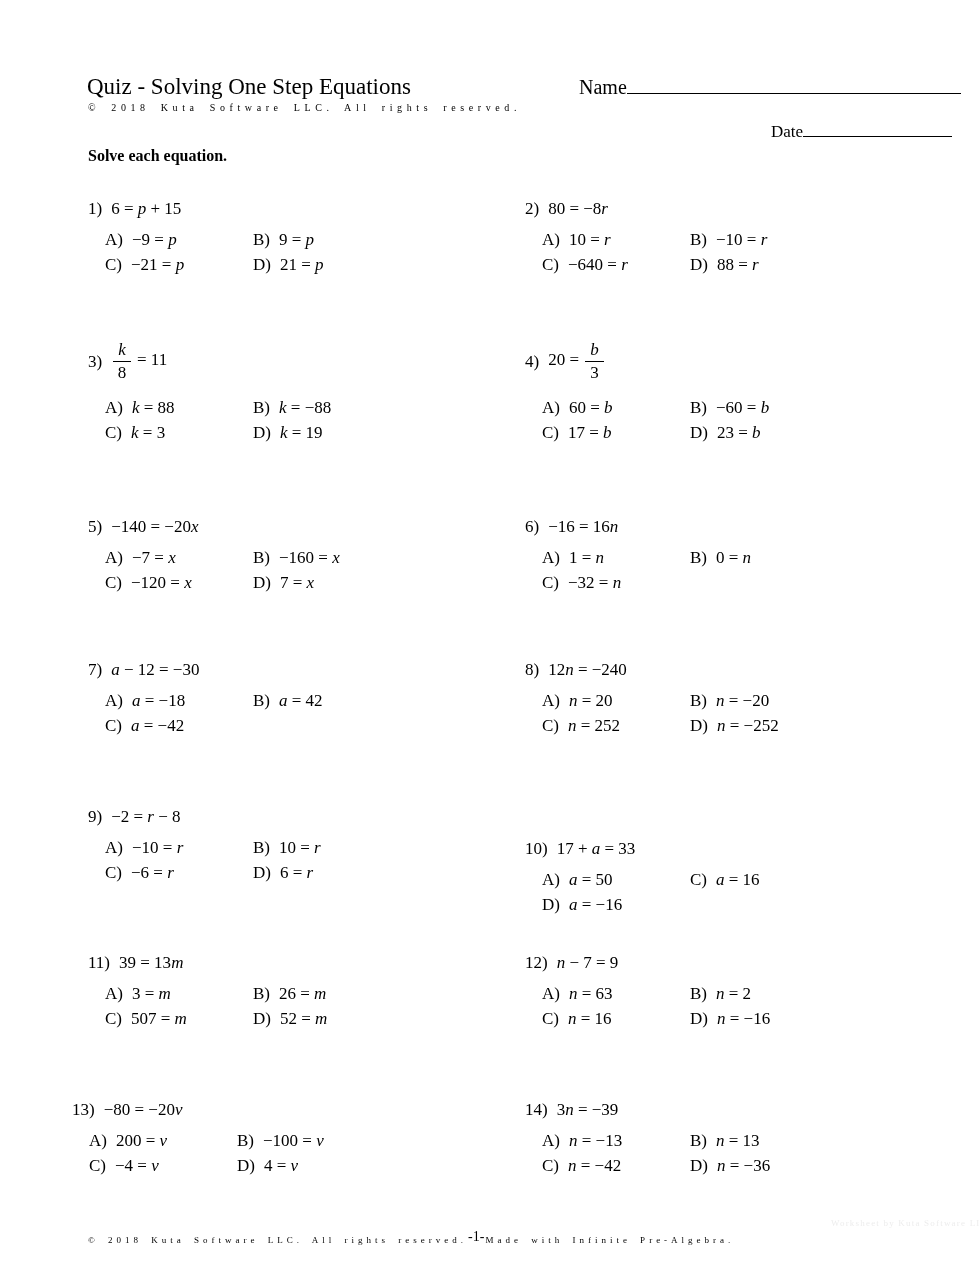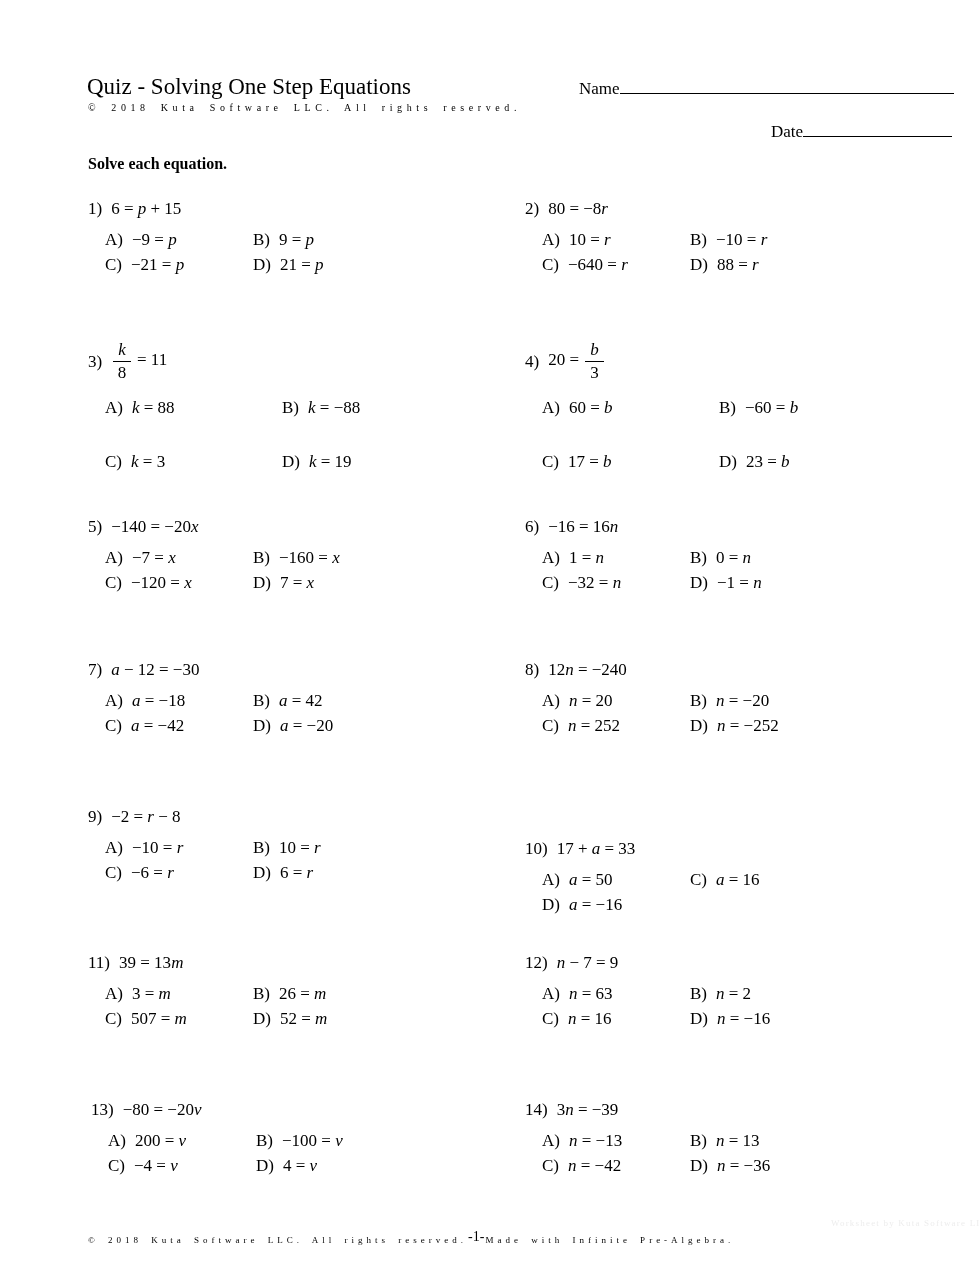--- a/index.html
+++ b/index.html
@@ -1,33 +1,33 @@
 <!DOCTYPE html>
 <html><head>
 <meta charset="utf-8">
 <style>
   html,body{margin:0;padding:0;background:#fff;}
   body{width:979px;height:1266px;position:relative;font-family:"Liberation Serif",serif;color:#000;overflow:hidden;}
   .sheet{position:absolute;inset:0;background:#fff;}
 
   .title{position:absolute;left:87px;top:74px;font-size:23px;white-space:nowrap;}
   .top-copyright{position:absolute;left:88px;top:102px;font-size:10px;letter-spacing:4.6px;word-spacing:4px;white-space:nowrap;}
-  .name-line{position:absolute;left:579px;top:76px;font-size:17px;white-space:nowrap;}
+  .name-line{position:absolute;left:579px;top:76px;font-size:20px;white-space:nowrap;}
   .date-line{position:absolute;left:771px;top:119px;font-size:17px;white-space:nowrap;}
   .blank{display:inline-block;border-bottom:1px solid #000;height:17px;vertical-align:baseline;}
   .name-blank{width:334px;}
   .date-blank{width:149px;}
 
-  .instruction{position:absolute;left:88px;top:155px;font-size:16px;font-weight:bold;}
+  .instruction{position:absolute;left:88px;top:147px;font-size:16px;font-weight:bold;}
 
   .question{position:absolute;width:432px;font-size:17px;}
   .eq-line{display:flex;align-items:center;line-height:25px;white-space:nowrap;}
   .qnum{margin-right:9px;}
   .choices{margin-top:6px;padding-left:17px;display:grid;grid-template-columns:148px 1fr;}
-  .q-frac .choices{margin-top:12px;gap:29px;}
+  .q-frac .choices{margin-top:12px;}
   .choice{line-height:25px;white-space:nowrap;}
   .clabel{margin-right:9px;}
   .var{font-style:italic;}
   .frac{display:inline-block;text-align:center;vertical-align:middle;margin:0 2px;}
   .fnum{display:block;line-height:20px;padding:0 5px 1px;border-bottom:1px solid #000;}
   .fden{display:block;line-height:20px;padding-top:1px;}
 
   .footer{position:absolute;left:88px;top:1231px;display:flex;align-items:baseline;white-space:nowrap;}
   .footer-copy,.footer-made{font-size:9px;letter-spacing:4px;word-spacing:3px;}
   .footer-page{font-size:14px;letter-spacing:0;margin:0 1px;position:relative;top:-2px;}
@@ -110,33 +110,31 @@
       </div>
       <div class="question" style="left: 525px; top: 514px;">
         <div class="eq-line">
           <span class="qnum">6)</span>
           <span class="eq"><span class="rm">−16 = 16</span><span class="var">n</span></span>
         </div>
         <div class="choices">
           <div class="choice"><span class="clabel">A)</span><span><span class="rm">1 = </span><span class="var">n</span></span></div>
           <div class="choice"><span class="clabel">B)</span><span><span class="rm">0 = </span><span class="var">n</span></span></div>
           <div class="choice"><span class="clabel">C)</span><span><span class="rm">−32 = </span><span class="var">n</span></span></div>
-          <div class="choice"><span class="clabel">D)</span><span><span class="rm">−1 = </span><span class="var">n</span></span></div>
         </div>
       </div>
       <div class="question" style="left: 88px; top: 657px;">
         <div class="eq-line">
           <span class="qnum">7)</span>
           <span class="eq"><span class="var">a</span><span class="rm"> − 12 = −30</span></span>
         </div>
         <div class="choices">
           <div class="choice"><span class="clabel">A)</span><span><span class="var">a</span><span class="rm"> = −18</span></span></div>
           <div class="choice"><span class="clabel">B)</span><span><span class="var">a</span><span class="rm"> = 42</span></span></div>
           <div class="choice"><span class="clabel">C)</span><span><span class="var">a</span><span class="rm"> = −42</span></span></div>
-          <div class="choice"><span class="clabel">D)</span><span><span class="var">a</span><span class="rm"> = −20</span></span></div>
         </div>
       </div>
       <div class="question" style="left: 525px; top: 657px;">
         <div class="eq-line">
           <span class="qnum">8)</span>
           <span class="eq"><span class="rm">12</span><span class="var">n</span><span class="rm"> = −240</span></span>
         </div>
         <div class="choices">
           <div class="choice"><span class="clabel">A)</span><span><span class="var">n</span><span class="rm"> = 20</span></span></div>
           <div class="choice"><span class="clabel">B)</span><span><span class="var">n</span><span class="rm"> = −20</span></span></div>
@@ -184,21 +182,21 @@
           <span class="qnum">12)</span>
           <span class="eq"><span class="var">n</span><span class="rm"> − 7 = 9</span></span>
         </div>
         <div class="choices">
           <div class="choice"><span class="clabel">A)</span><span><span class="var">n</span><span class="rm"> = 63</span></span></div>
           <div class="choice"><span class="clabel">B)</span><span><span class="var">n</span><span class="rm"> = 2</span></span></div>
           <div class="choice"><span class="clabel">C)</span><span><span class="var">n</span><span class="rm"> = 16</span></span></div>
           <div class="choice"><span class="clabel">D)</span><span><span class="var">n</span><span class="rm"> = −16</span></span></div>
         </div>
       </div>
-      <div class="question" style="left: 91px; top: 1097px;">
+      <div class="question" style="left: 72px; top: 1097px;">
         <div class="eq-line">
           <span class="qnum">13)</span>
           <span class="eq"><span class="rm">−80 = −20</span><span class="var">v</span></span>
         </div>
         <div class="choices">
           <div class="choice"><span class="clabel">A)</span><span><span class="rm">200 = </span><span class="var">v</span></span></div>
           <div class="choice"><span class="clabel">B)</span><span><span class="rm">−100 = </span><span class="var">v</span></span></div>
           <div class="choice"><span class="clabel">C)</span><span><span class="rm">−4 = </span><span class="var">v</span></span></div>
           <div class="choice"><span class="clabel">D)</span><span><span class="rm">4 = </span><span class="var">v</span></span></div>
         </div>

